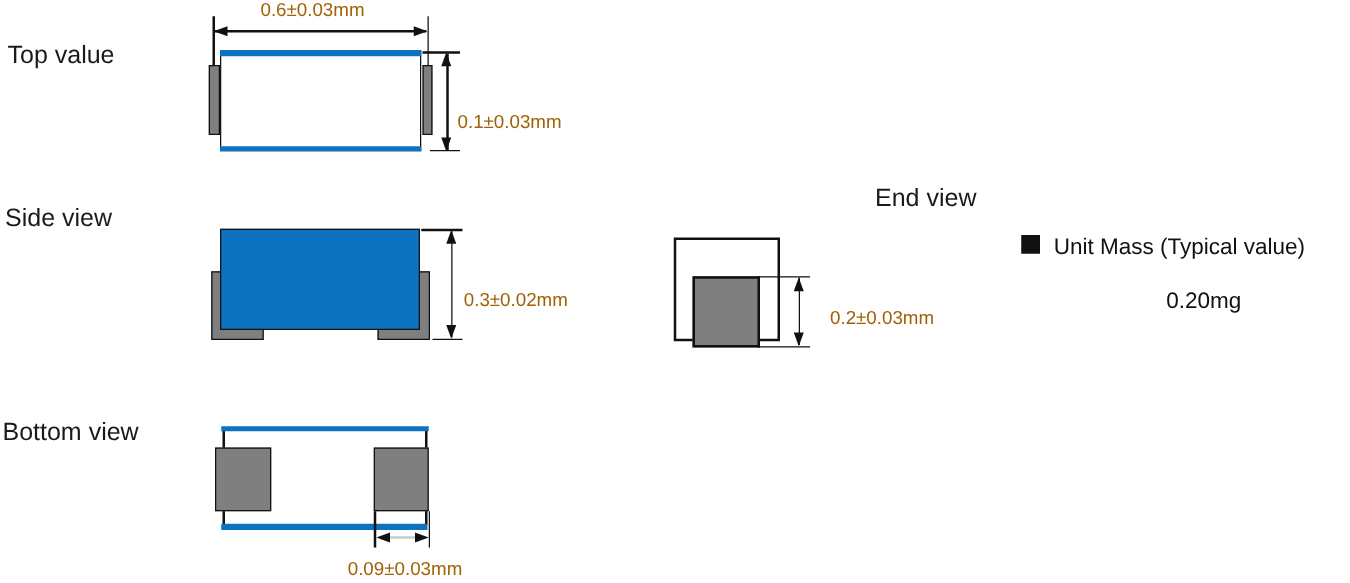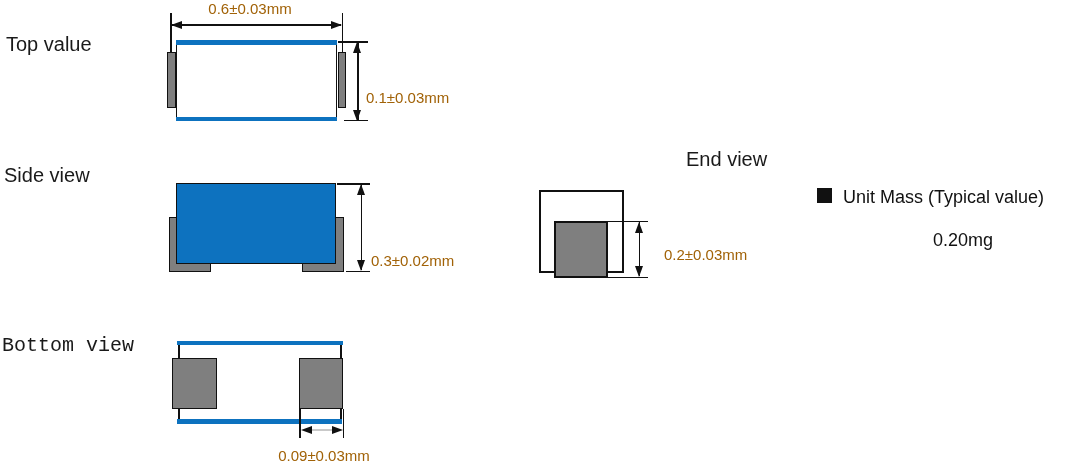--- a/index.html
+++ b/index.html
@@ -62,45 +62,45 @@
     <div class="gray-box" style="left: 168.5px; top: 217px; width: 40px; height: 53px; background: rgb(127, 127, 127);"></div>
     <div class="gray-box" style="left: 301.5px; top: 217px; width: 40px; height: 53px; background: rgb(127, 127, 127);"></div>
 
     <div class="blue" style="left: 176px; top: 182.5px; width: 157.5px; height: 79.5px; border: 1.5px solid rgb(17, 17, 17); background: rgb(13, 114, 191);"></div>
 
     <div class="ln" style="left:337px;top:183px;width:33px;height:1.5px;"></div>
     <div class="ln" style="left:345.5px;top:270.5px;width:24px;height:1.5px;"></div>
     <div class="ln" style="left:360.5px;top:185px;width:1.5px;height:85px;"></div>
     <div class="arr arr-u" style="left:356.5px;top:184px;"></div>
     <div class="arr arr-d" style="left:356.5px;top:260px;"></div>
-    <div class="dim-label" style="left:371px;top:252px;">0.3±0.02mm</div>
+    <div class="dim-label" style="left:371px;top:232px;">0.3±0.02mm</div>
   </div>
 
   <div>
-    <div class="view-title" style="left:686px;top:147px;">End view</div>
+    <div class="view-title" style="left:700px;top:147px;">End view</div>
 
     <div class="white-box" style="left:539px;top:190px;width:81px;height:79px;border-width:2px;"></div>
     <div class="gray-box" style="left: 554px; top: 221px; width: 50px; height: 53px; border-width: 2px; background: rgb(127, 127, 127);"></div>
 
     <div class="ln" style="left:606px;top:220.5px;width:42px;height:1.5px;"></div>
     <div class="ln" style="left:606px;top:276.5px;width:42px;height:1.5px;"></div>
     <div class="ln" style="left:638.5px;top:222px;width:1.5px;height:54px;"></div>
     <div class="arr arr-u" style="left:634.5px;top:221.5px;"></div>
     <div class="arr arr-d" style="left:634.5px;top:266px;"></div>
     <div class="dim-label" style="left:664px;top:246px;">0.2±0.03mm</div>
   </div>
 
   <div>
     <div class="bullet" style="left:817px;top:188px;"></div>
     <div class="um-title" style="left:843px;top:186px;">Unit Mass (Typical value)</div>
     <div class="um-value" style="left:843px;top:229px;width:240px;">0.20mg</div>
   </div>
 
   <div>
-    <div class="view-title" style="left:2px;top:334px;font-family:Liberation Mono, monospace;">Bottom view</div>
+    <div class="view-title" style="left:2px;top:334px;">Bottom view</div>
 
     <div class="ln" style="left:178px;top:343px;width:1.5px;height:77px;"></div>
     <div class="ln" style="left:340px;top:343px;width:1.5px;height:77px;"></div>
 
     <div class="blue" style="left: 177px; top: 340.5px; width: 166px; height: 4.5px; background: rgb(13, 114, 191);"></div>
     <div class="blue" style="left: 177px; top: 419px; width: 165px; height: 4.5px; background: rgb(13, 114, 191);"></div>
 
     <div class="gray-box" style="left: 172px; top: 357.5px; width: 42.5px; height: 49.5px; background: rgb(127, 127, 127);"></div>
     <div class="gray-box" style="left: 299px; top: 357.5px; width: 42px; height: 49.5px; background: rgb(127, 127, 127);"></div>
 

